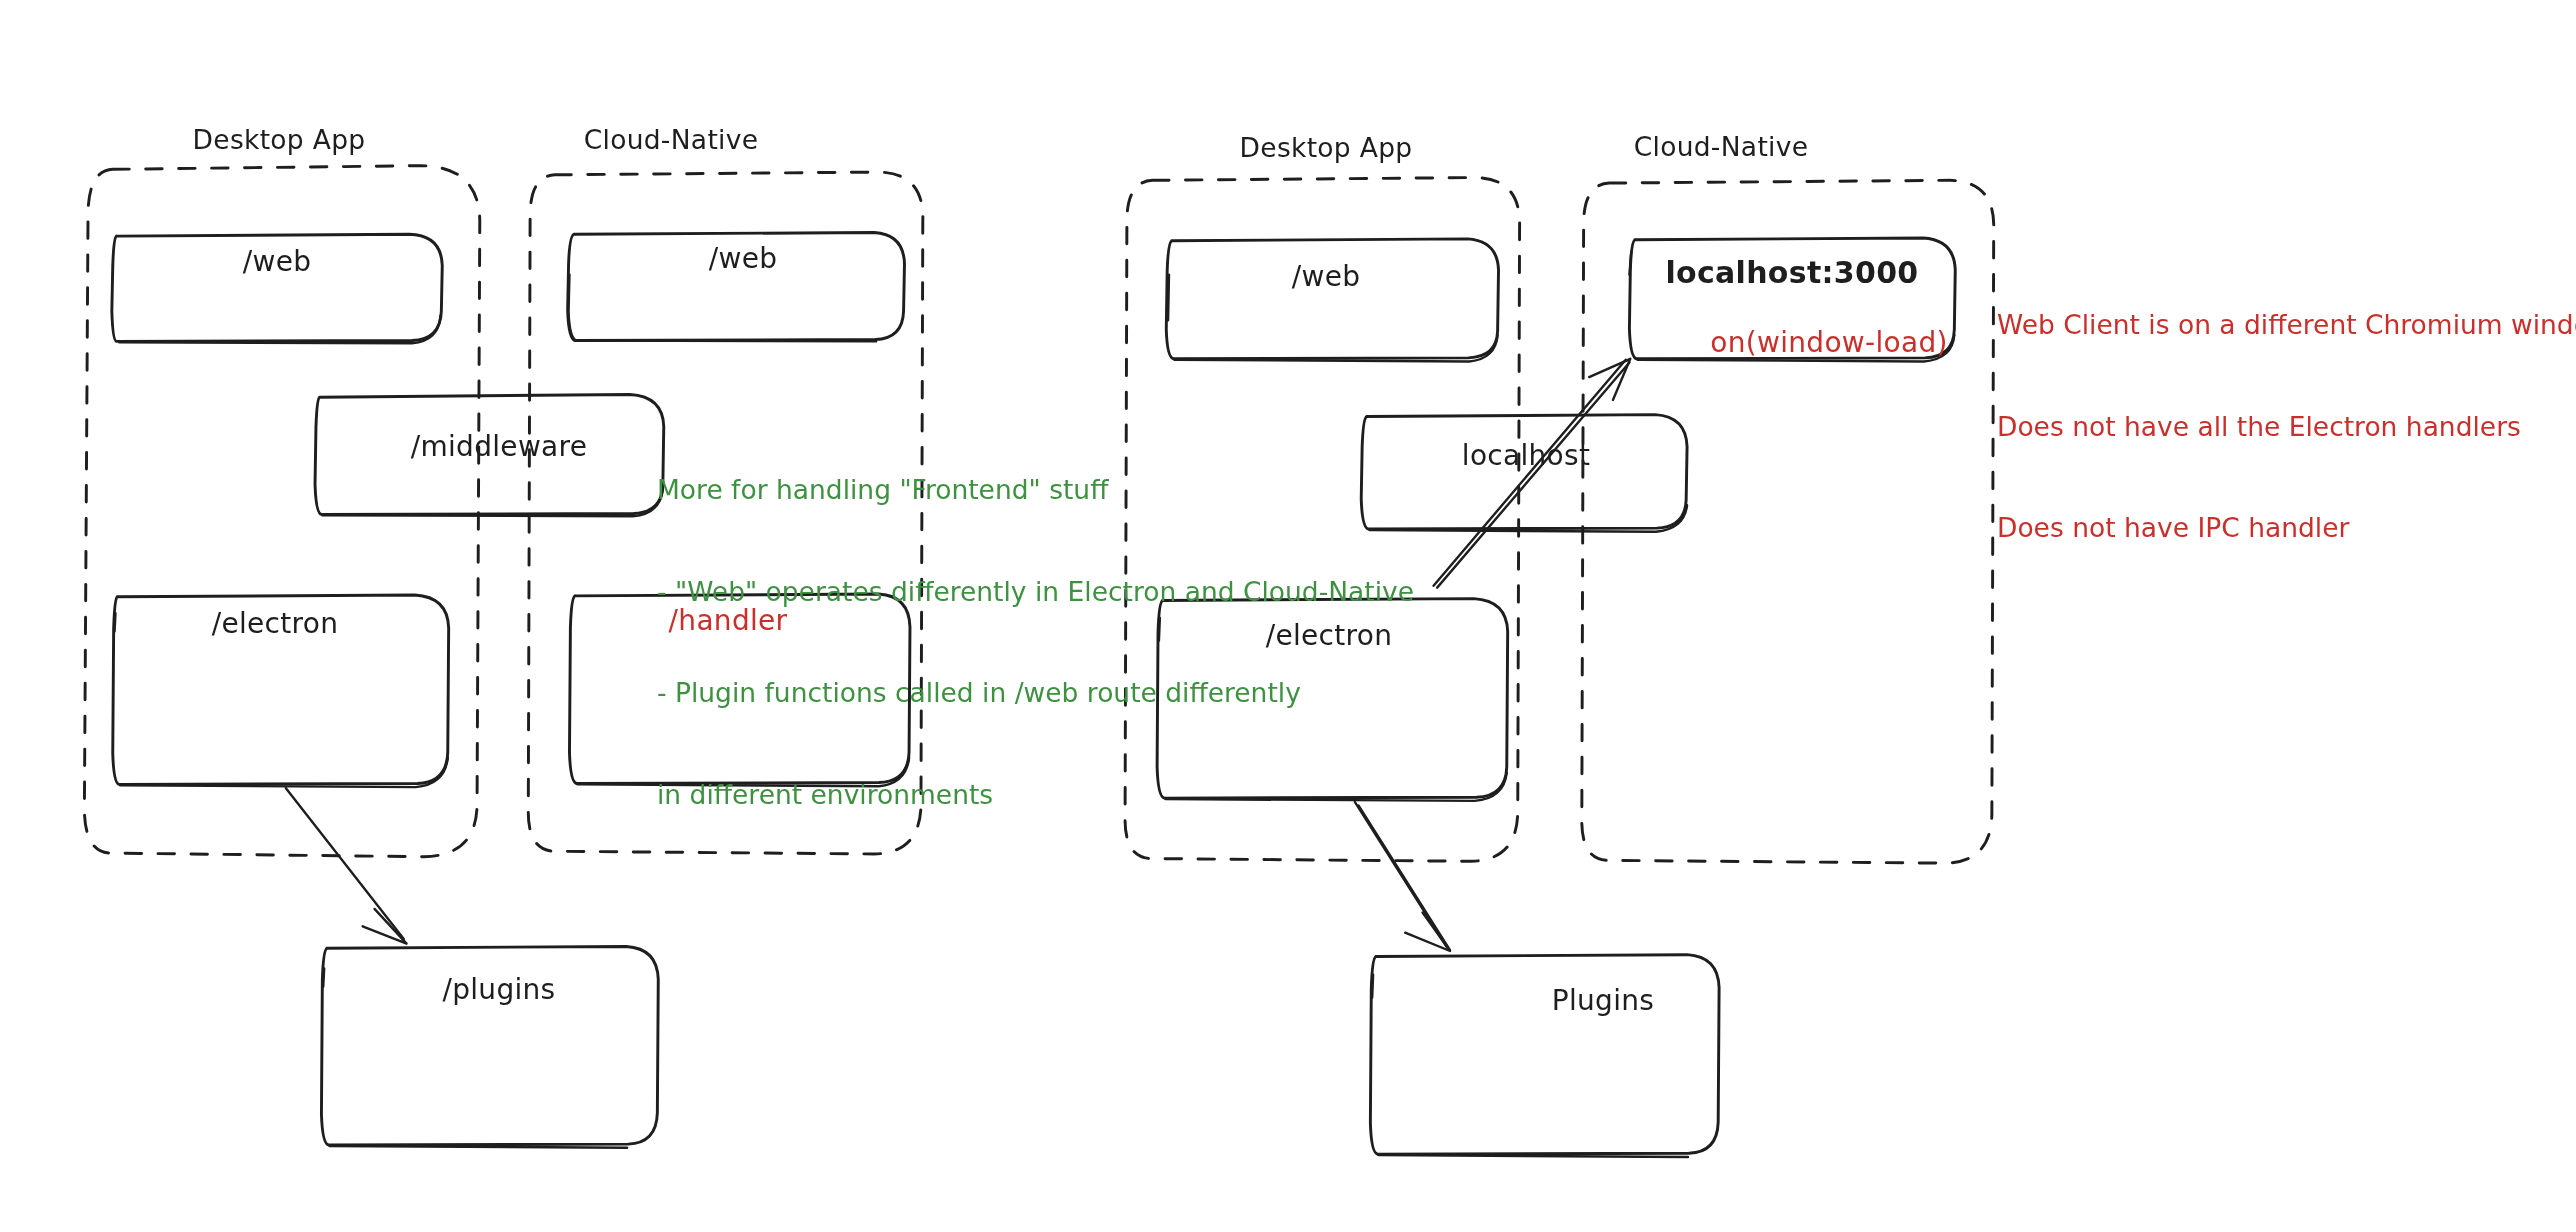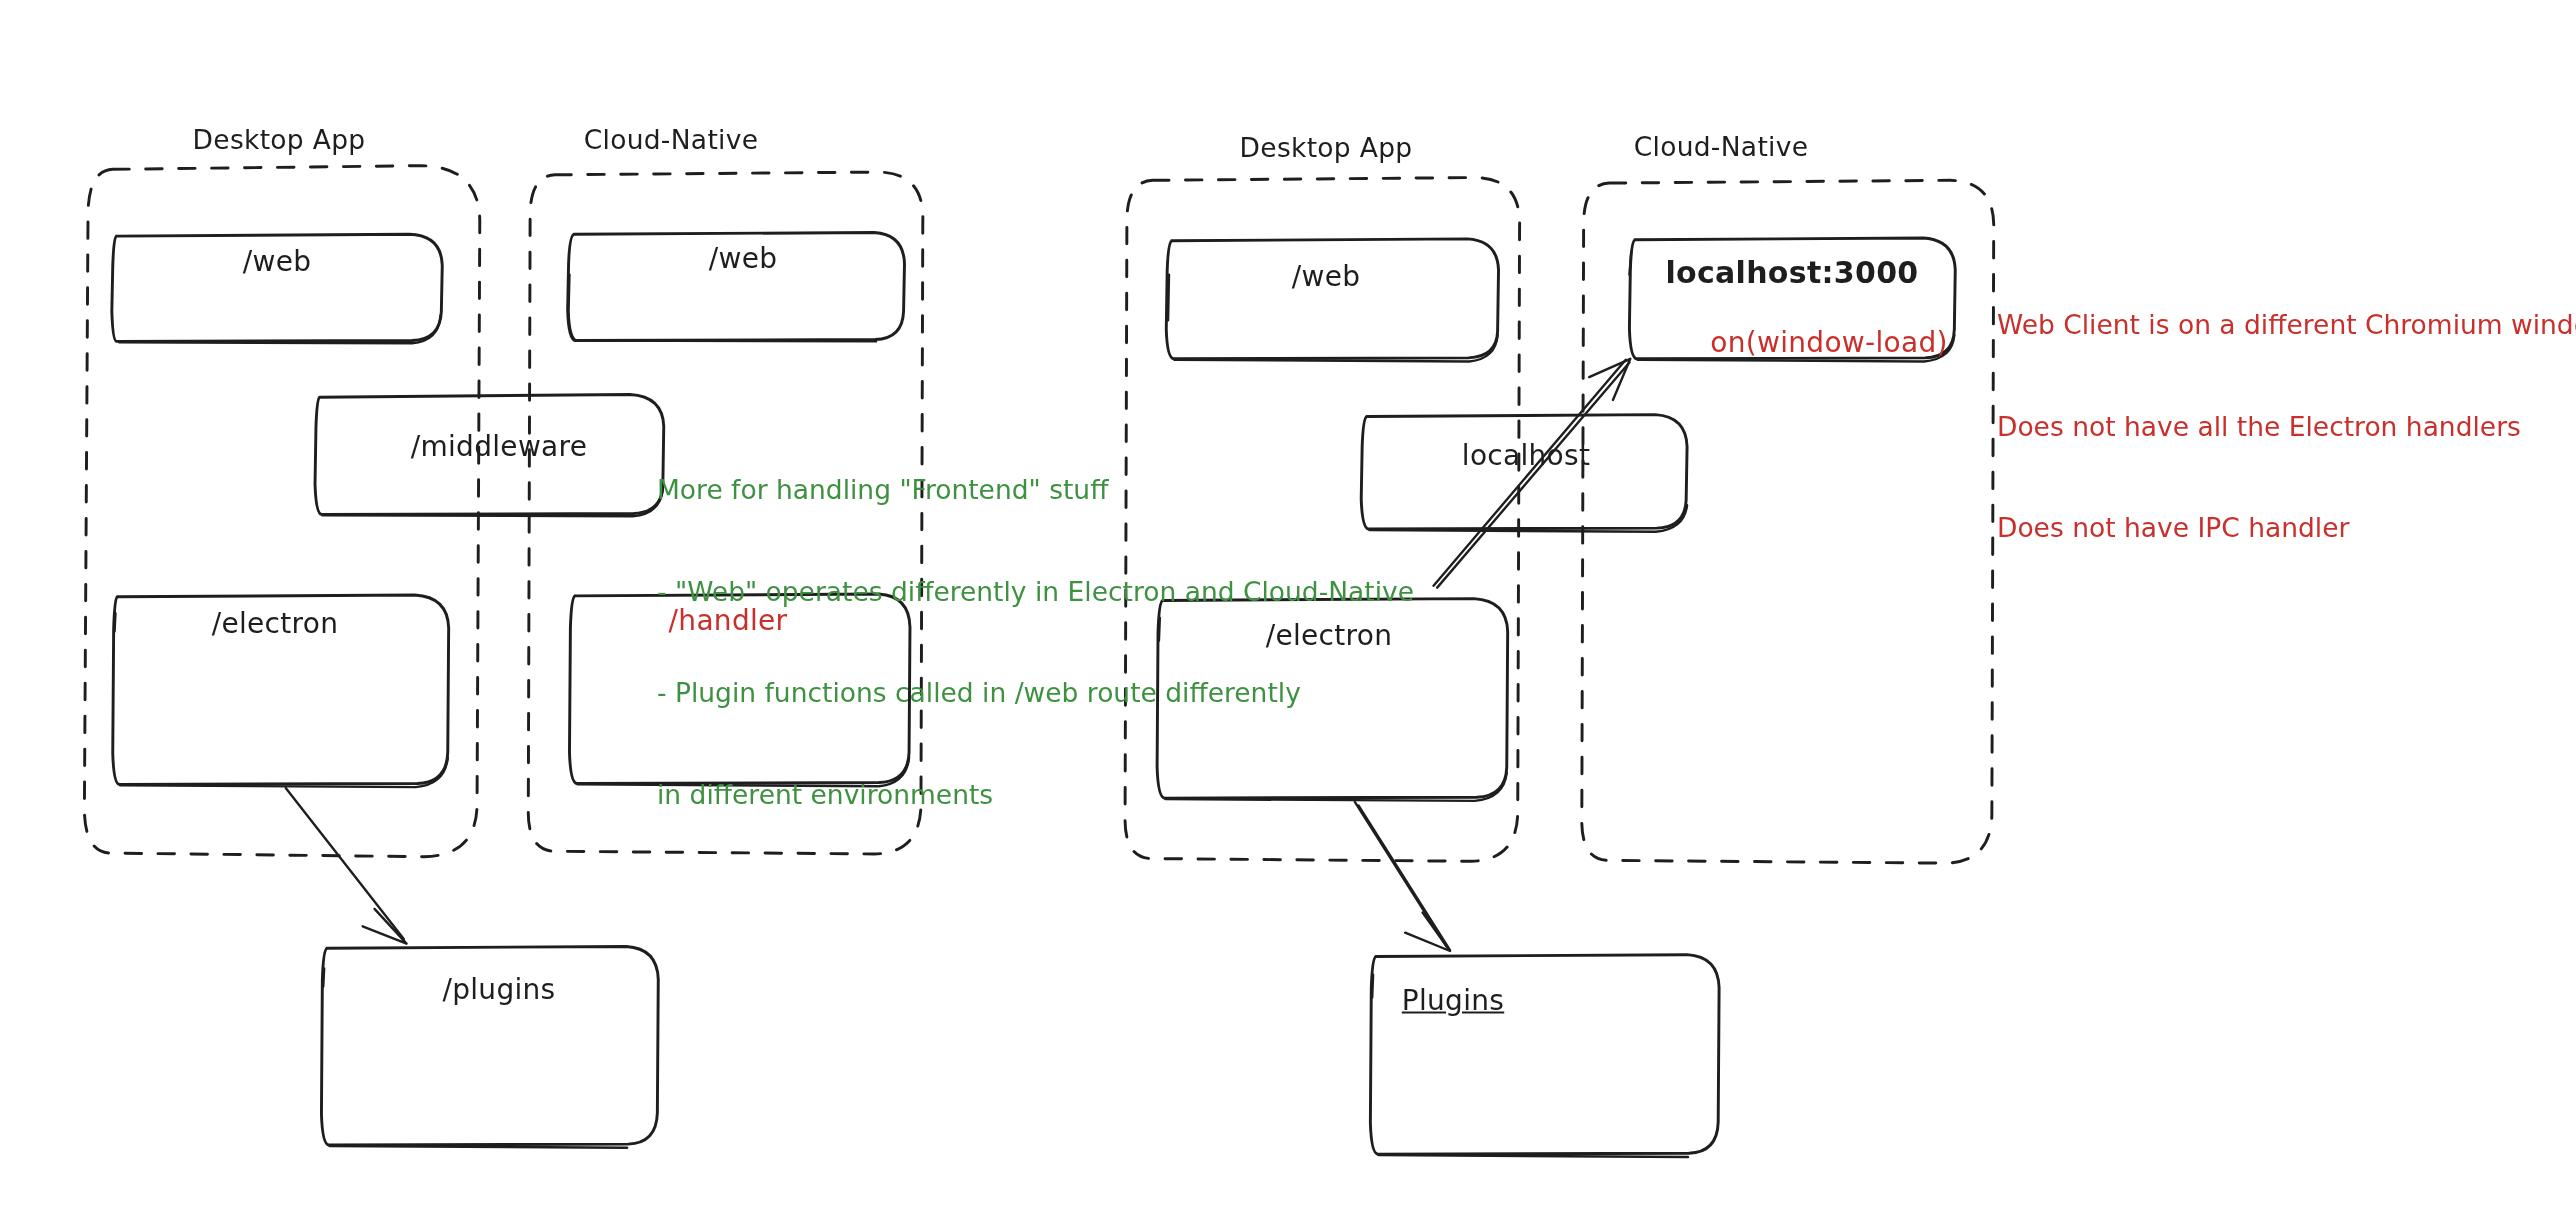--- a/index.html
+++ b/index.html
@@ -148,21 +148,21 @@
   <div class="lbl box-lbl" style="left:499px;top:989px;">/plugins</div>
 
   <div class="lbl grp-title" style="left:1326px;top:147px;">Desktop App</div>
   <div class="lbl grp-title" style="left:1721px;top:146px;">Cloud-Native</div>
 
   <div class="lbl box-lbl" style="left:1326px;top:276px;">/web</div>
   <div class="lbl box-lbl-lg" style="left:1792px;top:272px;">localhost:3000</div>
   <div class="lbl box-lbl red" style="left:1829px;top:322px;margin-top:20px;">on(window-load)</div>
   <div class="lbl box-lbl" style="left:1526px;top:455px;">localhost</div>
   <div class="lbl box-lbl" style="left:1329px;top:635px;">/electron</div>
-  <div class="lbl box-lbl" style="left:1453px;top:1000px;text-decoration:underline;">Plugins</div>
+  <div class="lbl box-lbl" style="left:1603px;top:1000px;">Plugins</div>
 
   <div class="note note-green" style="left:657px;top:405px;">
     <div>More for handling "Frontend" stuff</div>
     <div>- "Web" operates differently in Electron and Cloud-Native</div>
     <div>- Plugin functions called in /web route differently</div>
     <div>in different environments</div>
   </div>
 
   <div class="note note-red" style="left:1997px;top:240px;">
     <div>Web Client is on a different Chromium window</div>

